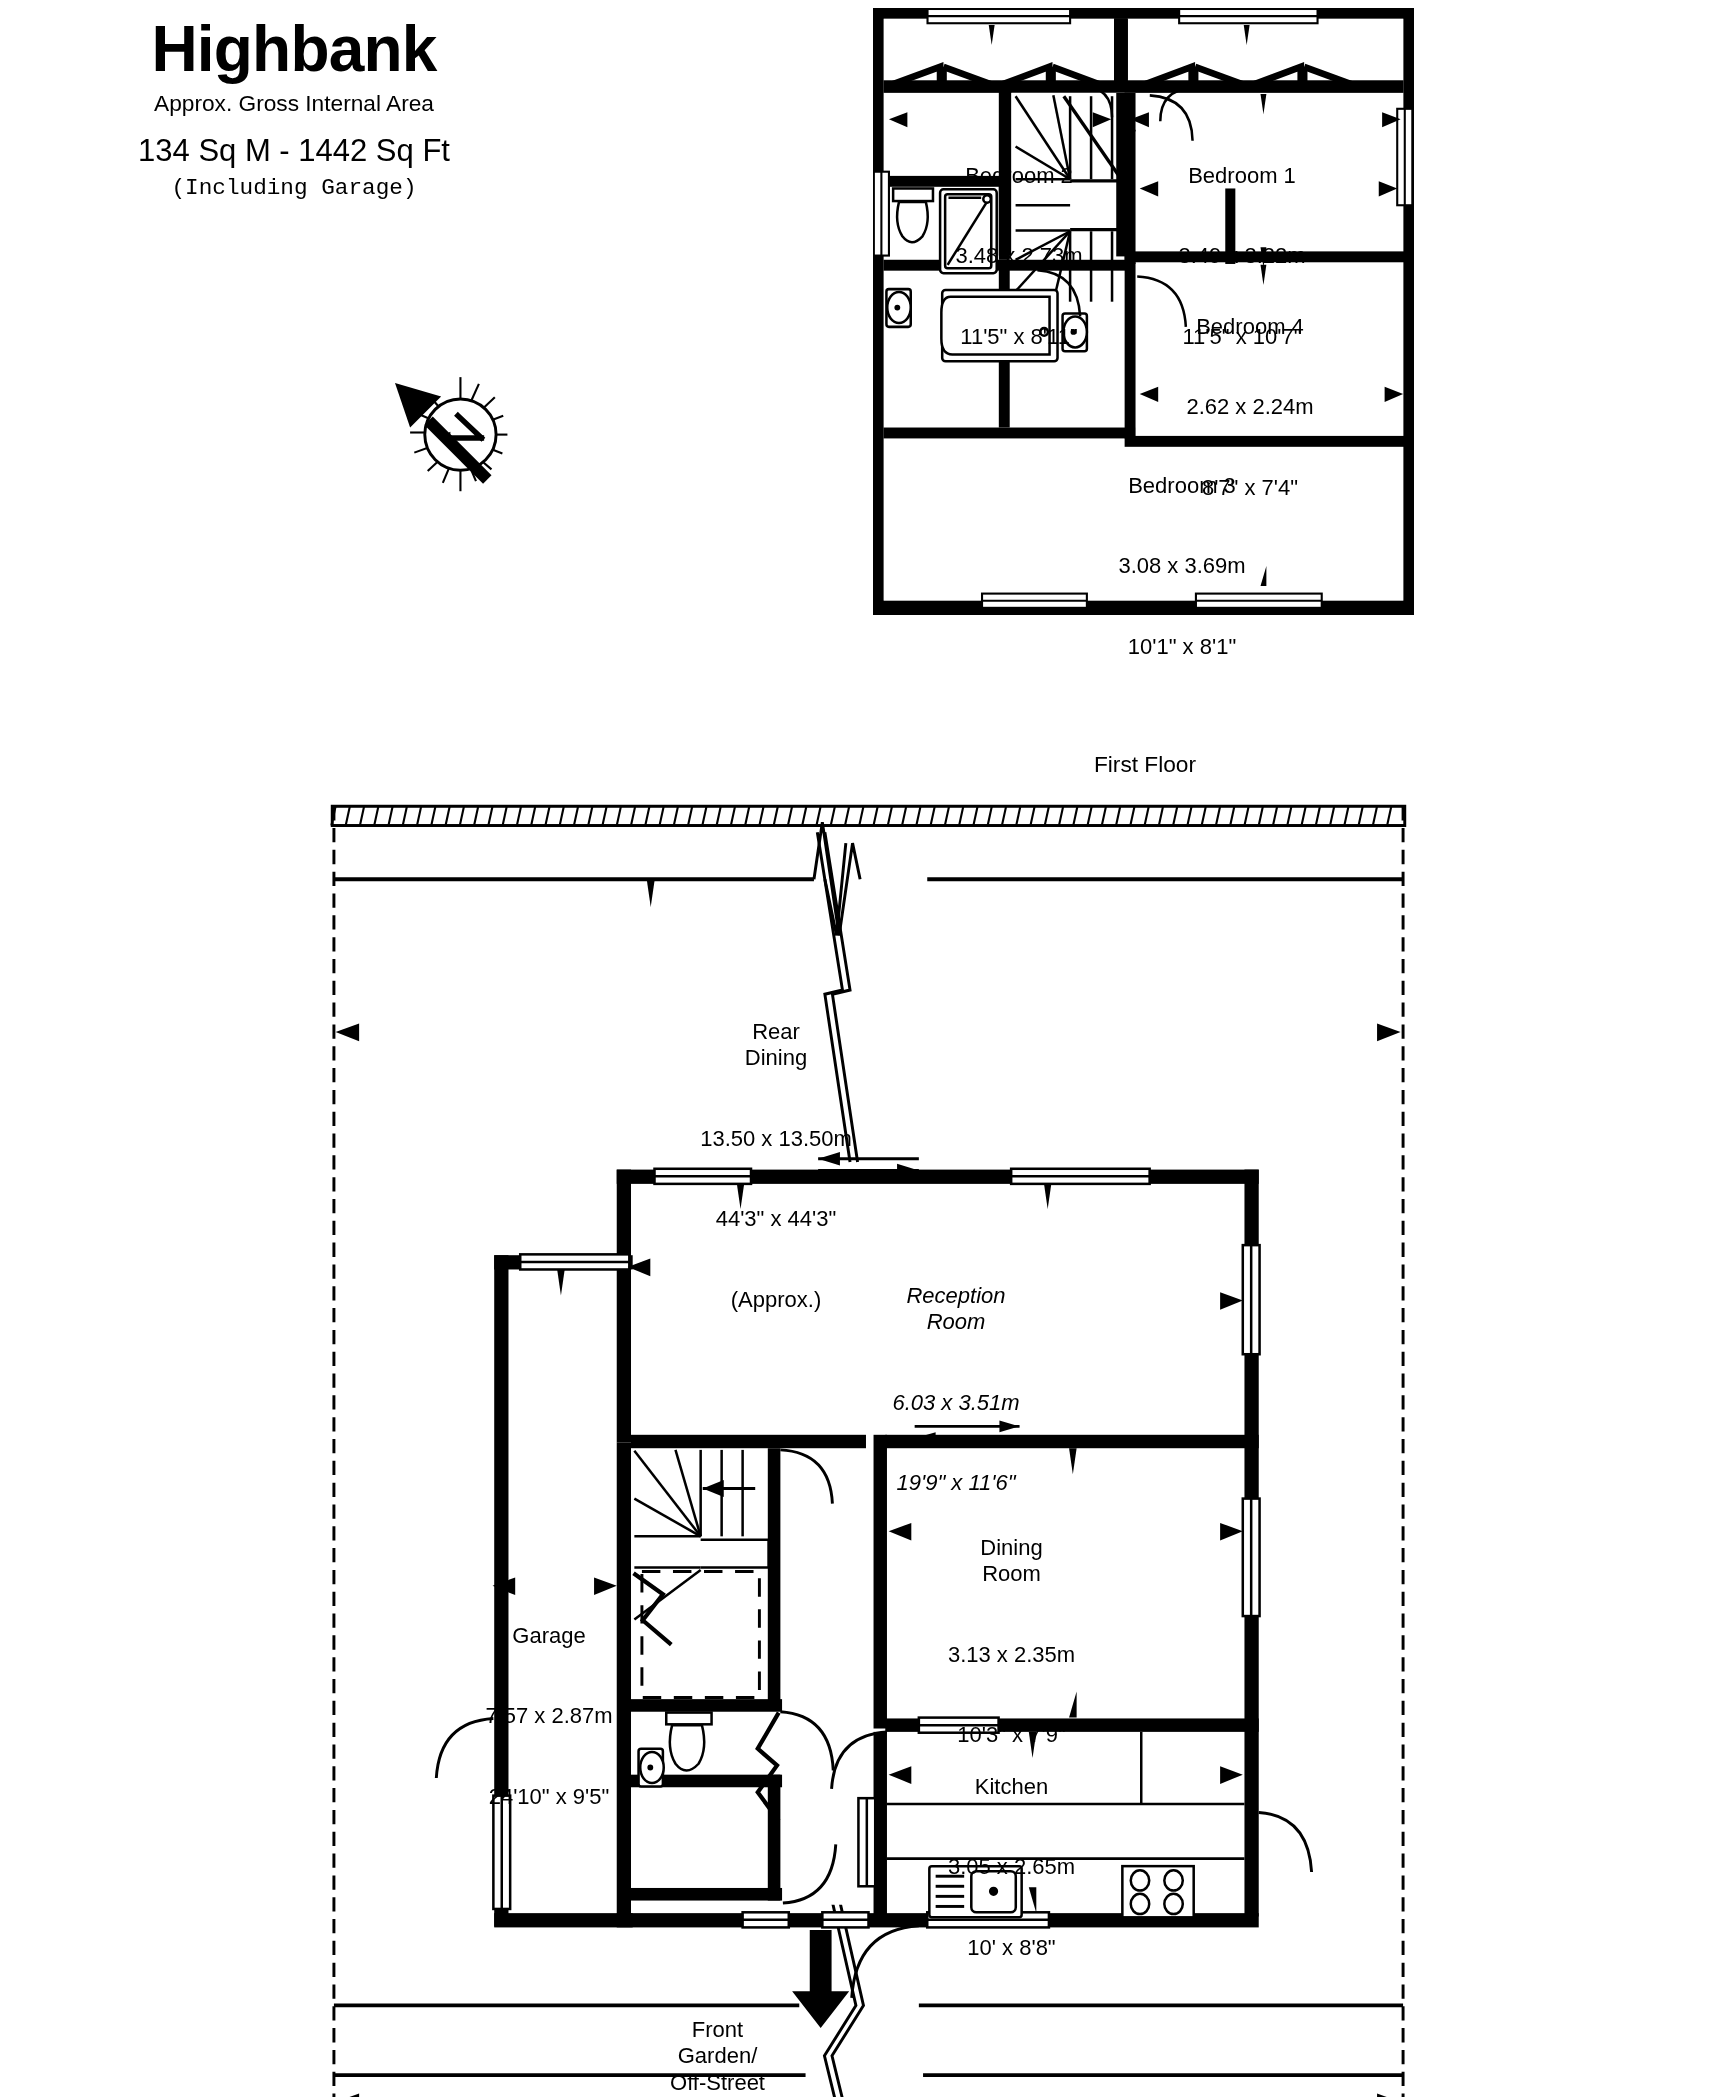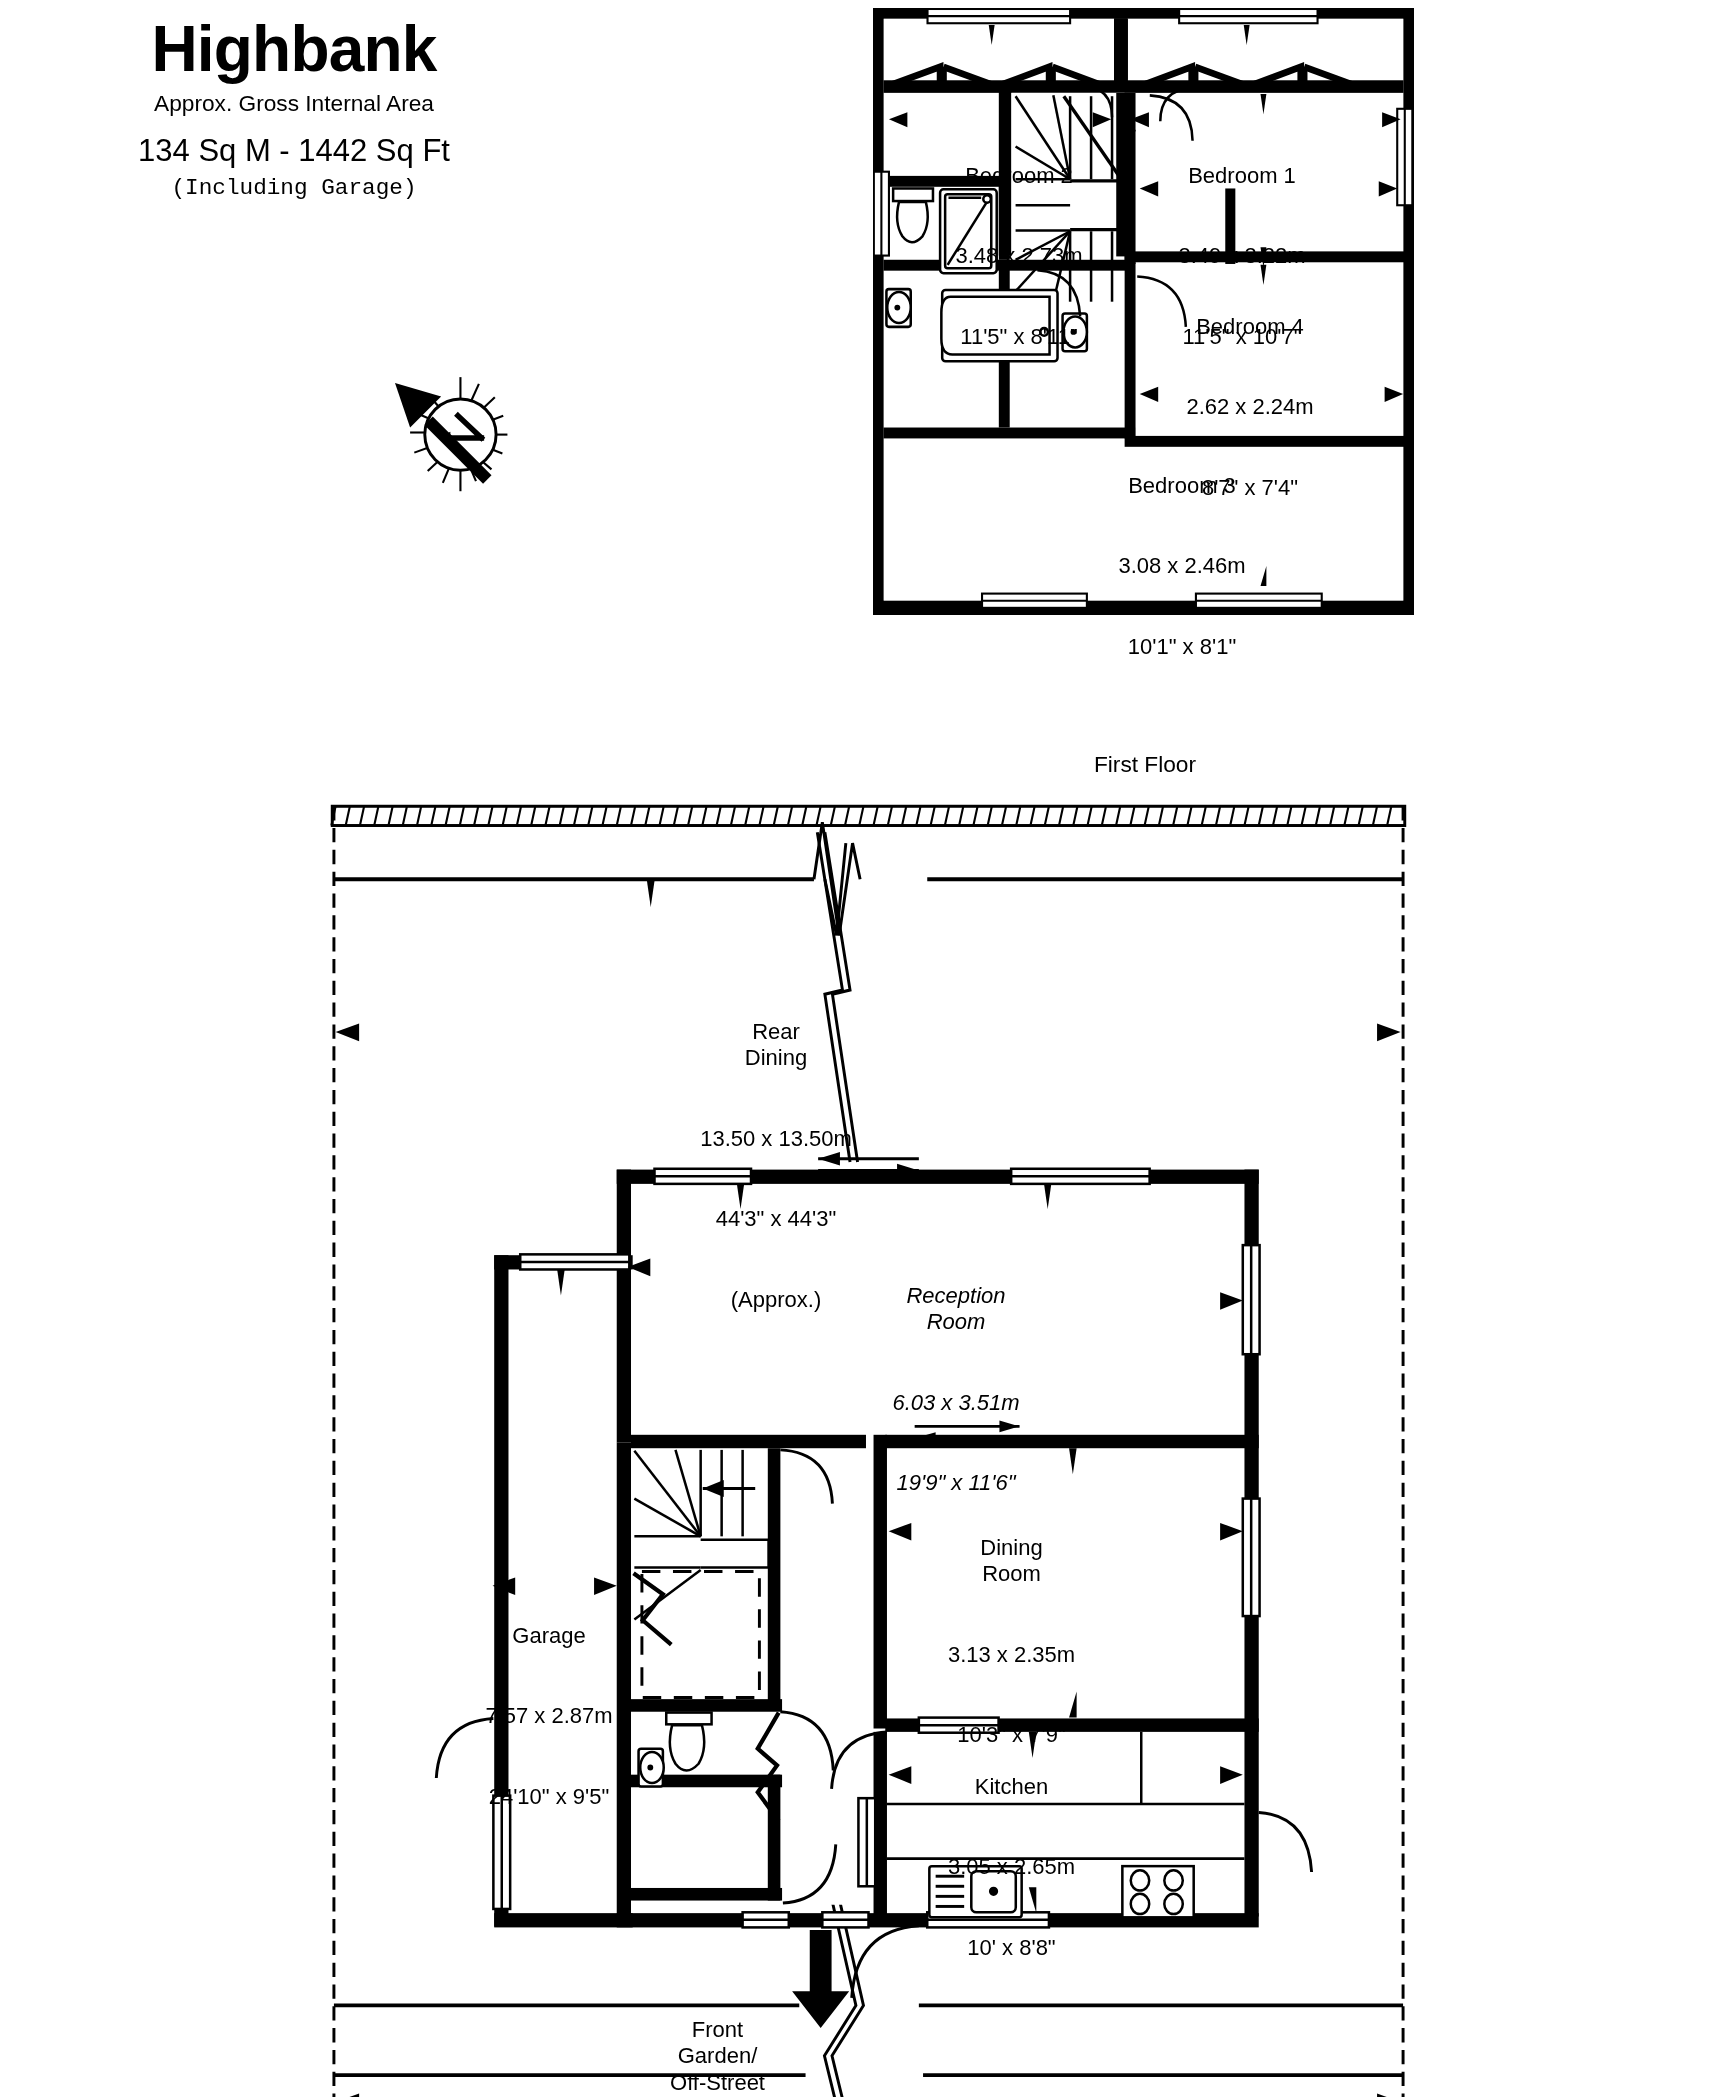--- a/index.html
+++ b/index.html
@@ -248,21 +248,21 @@
   <div>3.49 x 3.22m</div>
   <div>11'5" x 10'7"</div>
 </div>
 <div class="ctext room-label" style="left:1141px;top:260px;width:218px;">
   <div>Bedroom 4</div>
   <div>2.62 x 2.24m</div>
   <div>8'7" x 7'4"</div>
 </div>
 <div class="ctext room-label" style="left:1073px;top:419px;width:218px;text-align:center;">
   <div>Bedroom 3</div>
-  <div>3.08 x 2.46m</div>
+  <div>3.08 x 3.69m</div>
   <div>10'1" x 8'1"</div>
 </div>
 
 <div class="ctext floor-caption" style="left:1019px;top:751px;width:252px;">First Floor</div>
 
 <div class="abs" style="left:323px;top:797px;">
 <svg width="1091" height="1477" viewBox="0 0 2600 3520">
 
   <g>
     <rect x="22" y="22" width="2556" height="46" fill="#fff" stroke="#000" stroke-width="7"></rect>

